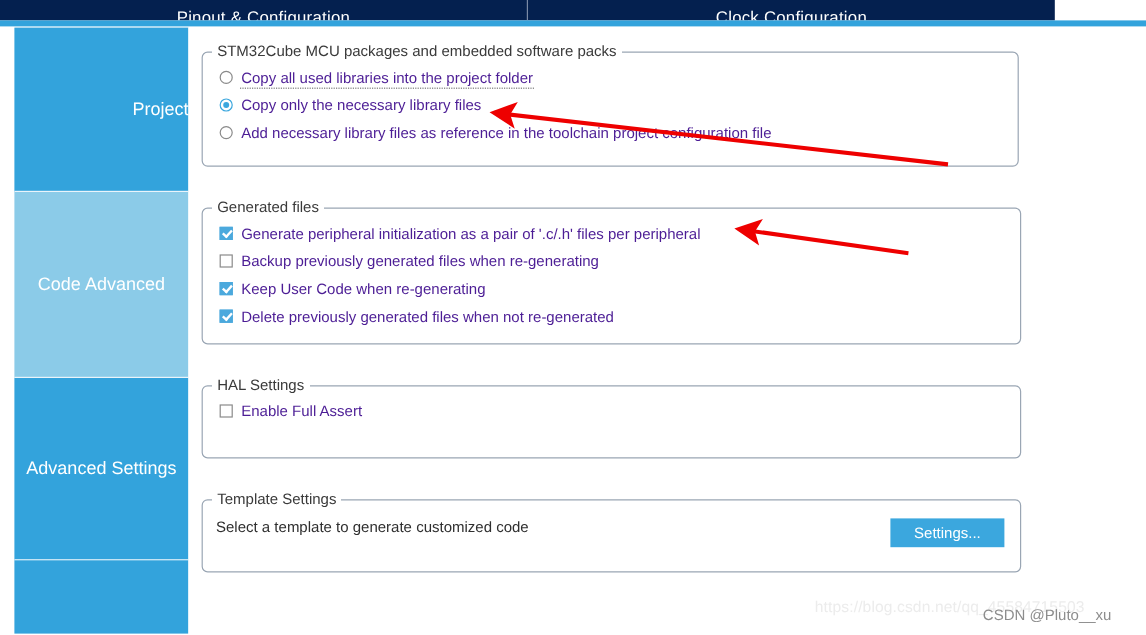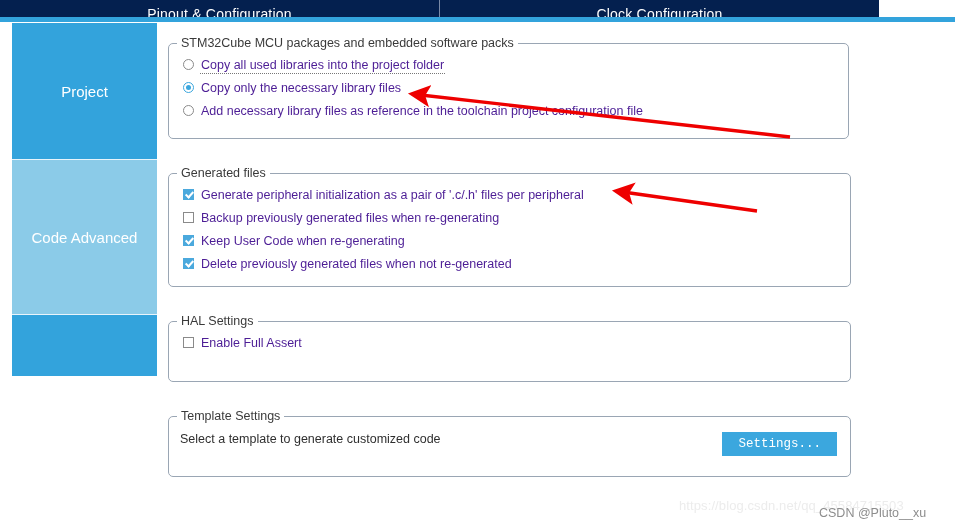--- a/index.html
+++ b/index.html
@@ -64,21 +64,21 @@
     color: #ffffff;
     font-size: 15px;
     display: flex;
     align-items: center;
     justify-content: center;
     background: #33a3dc;
     border-bottom: 1px solid #e9f4fb;
     text-align: center;
   }
   .side-item.active { background: #8bcbe8; }
-  .side-item.i0 { height: 137px; }
+  .side-item.i0 { height: 137px; justify-content: flex-end; }
   .side-item.i1 { height: 155px; }
   .side-item.i2 { height: 152px; }
   .side-item.i3 { height: 61px; border-bottom: none; }
 
   
   .content {
     position: absolute;
     left: 157px; top: 23px;
     width: 798px; height: 506px;
     background: #ffffff;
@@ -178,21 +178,21 @@
   .tpl-text {
     font-size: 12.5px;
     color: #2f2f2f;
     white-space: nowrap;
   }
   .btn-settings {
     background: #3ba7de;
     color: #ffffff;
     border: none;
     font-size: 12.5px;
-    font-family: Liberation Mono, monospace;
+    font-family: Liberation Sans, sans-serif;
     padding: 5px 16px;
     min-width: 95px;
     text-align: center;
     cursor: pointer;
     line-height: 14px;
   }
 
   
   .arrows {
     position: absolute; left: 0; top: 0;
@@ -232,20 +232,23 @@
     </div>
   </div>
   <div class="tabbar-underline"></div>
 
   <div class="sidebar">
     <div class="side-item i0">
       <span>Project</span>
     </div>
     <div class="side-item i1 active">
       <span>Code Advanced</span>
+    </div>
+    <div class="side-item i2">
+      <span>Advanced Settings</span>
     </div>
     <div class="side-item i3">
       <span></span>
     </div>
   </div>
 
   <div class="content">
 
     <fieldset class="grp grp-packages">
       <legend>STM32Cube MCU packages and embedded software packs</legend>

